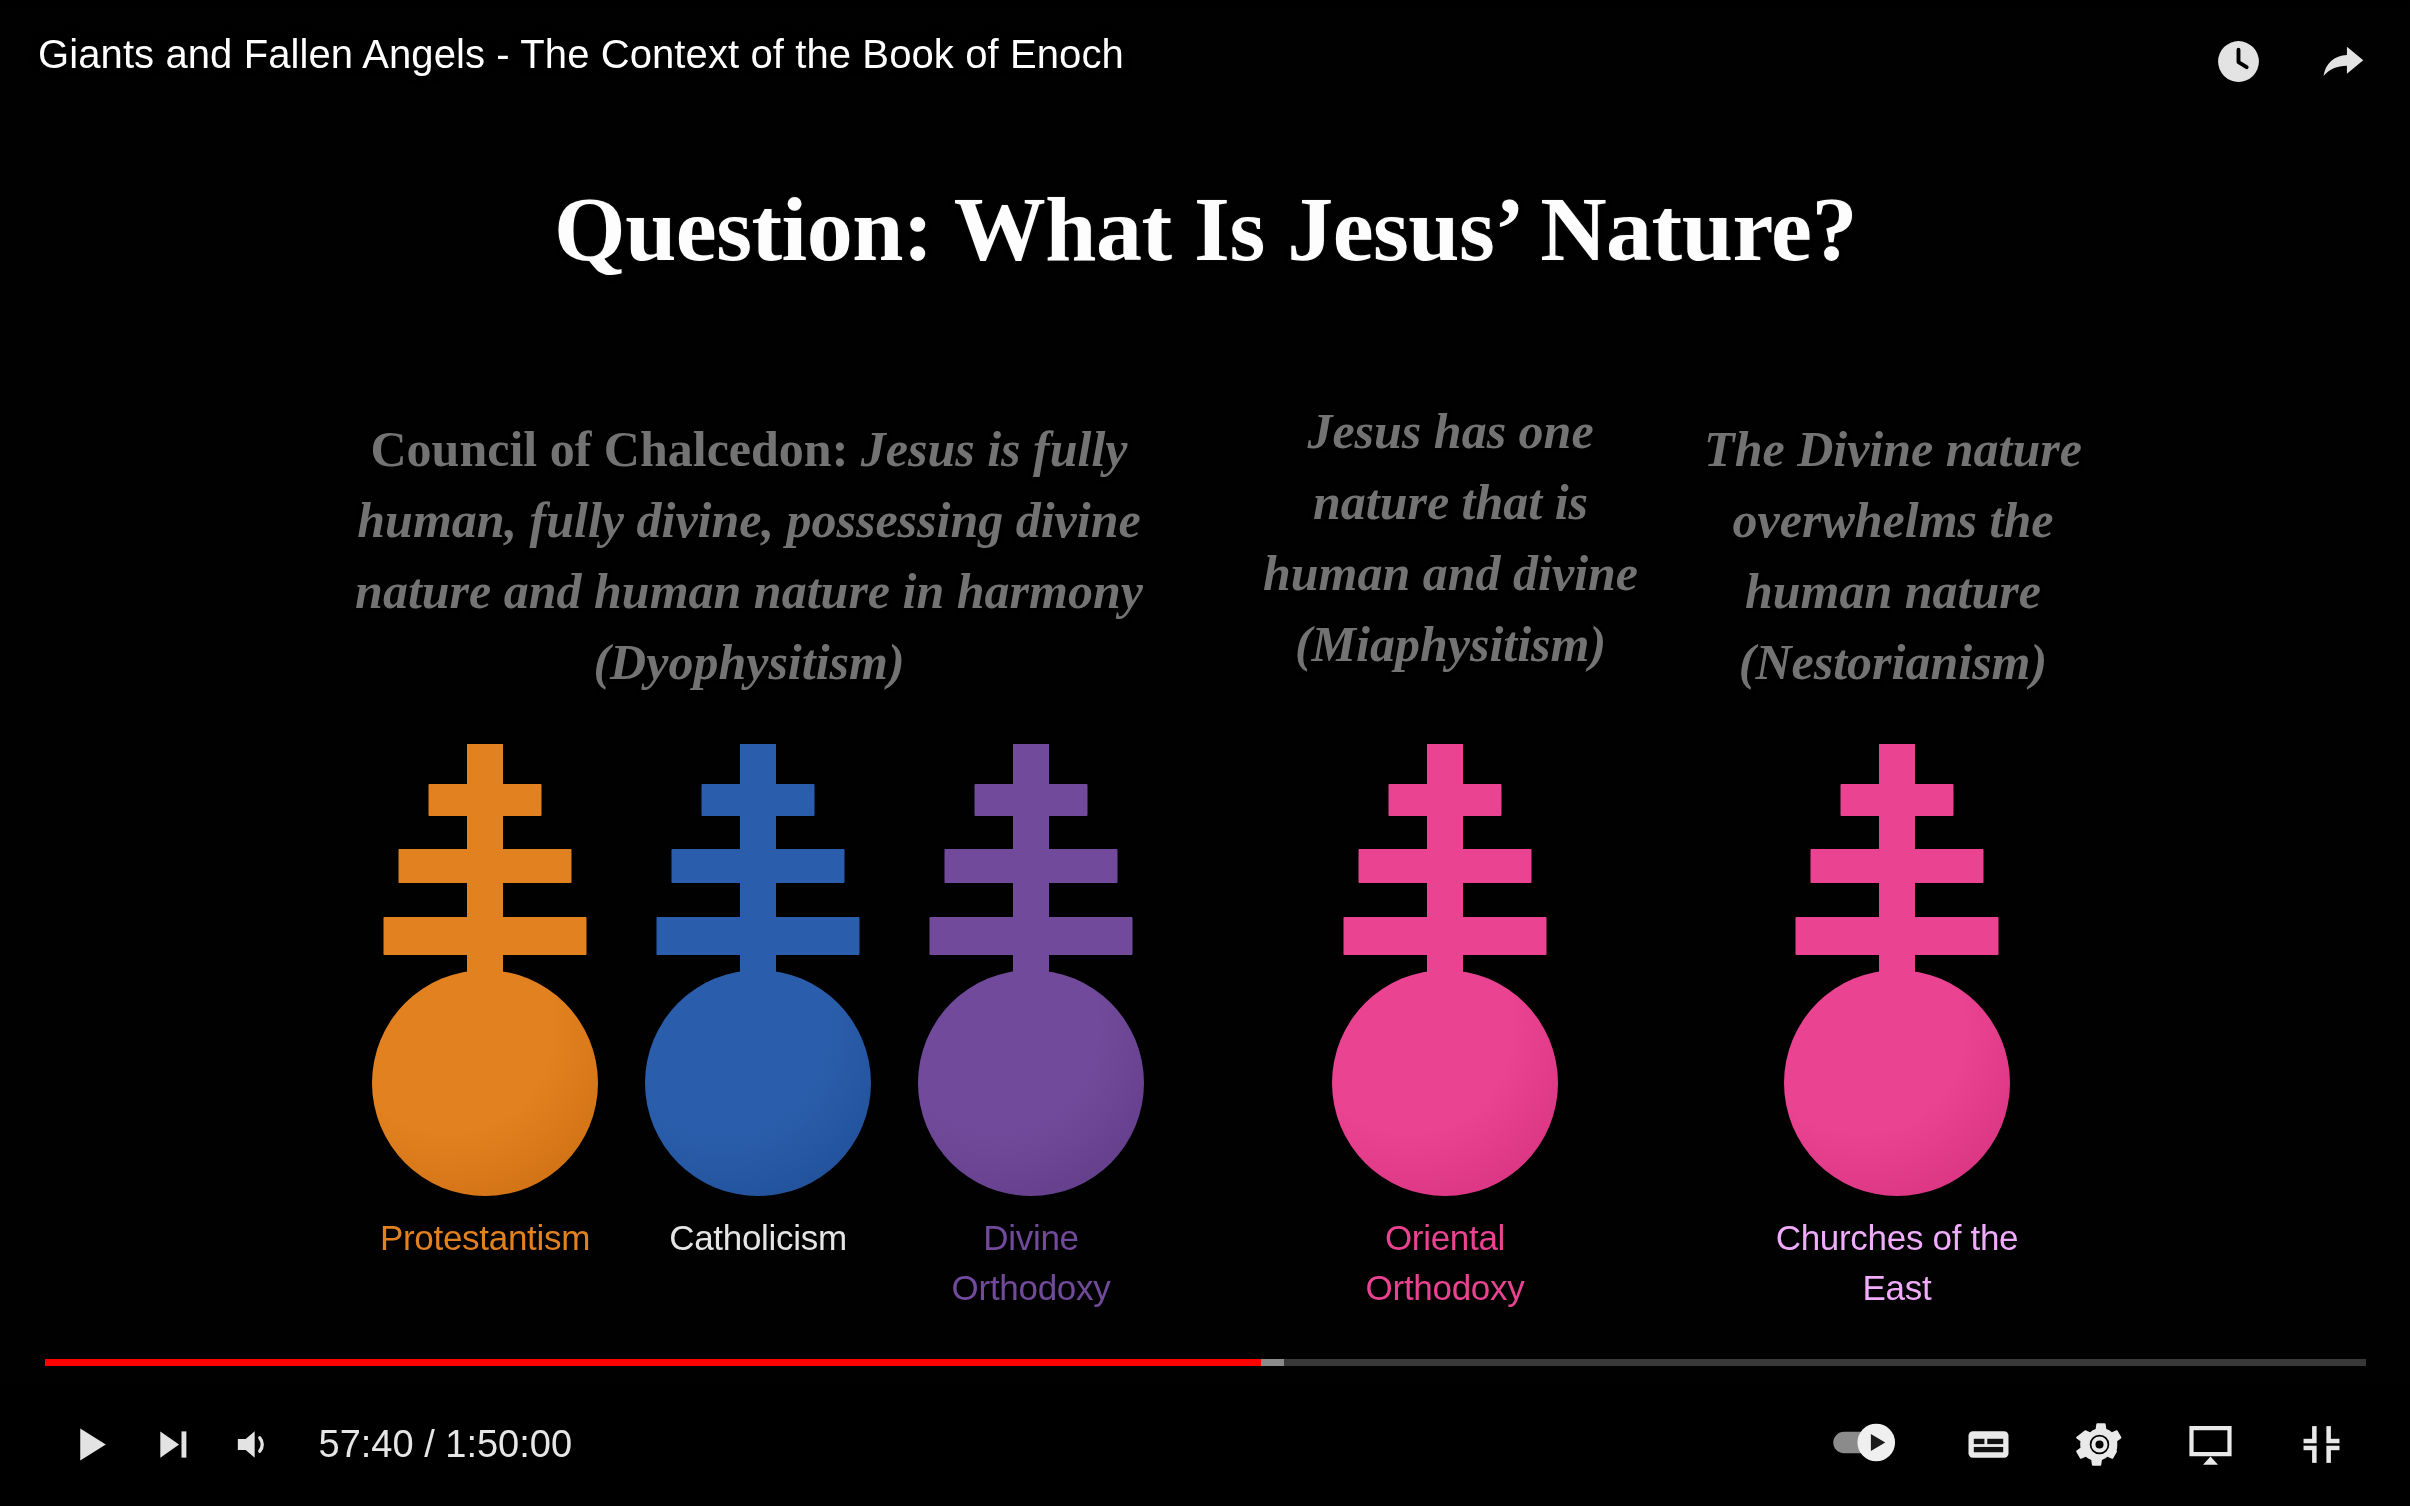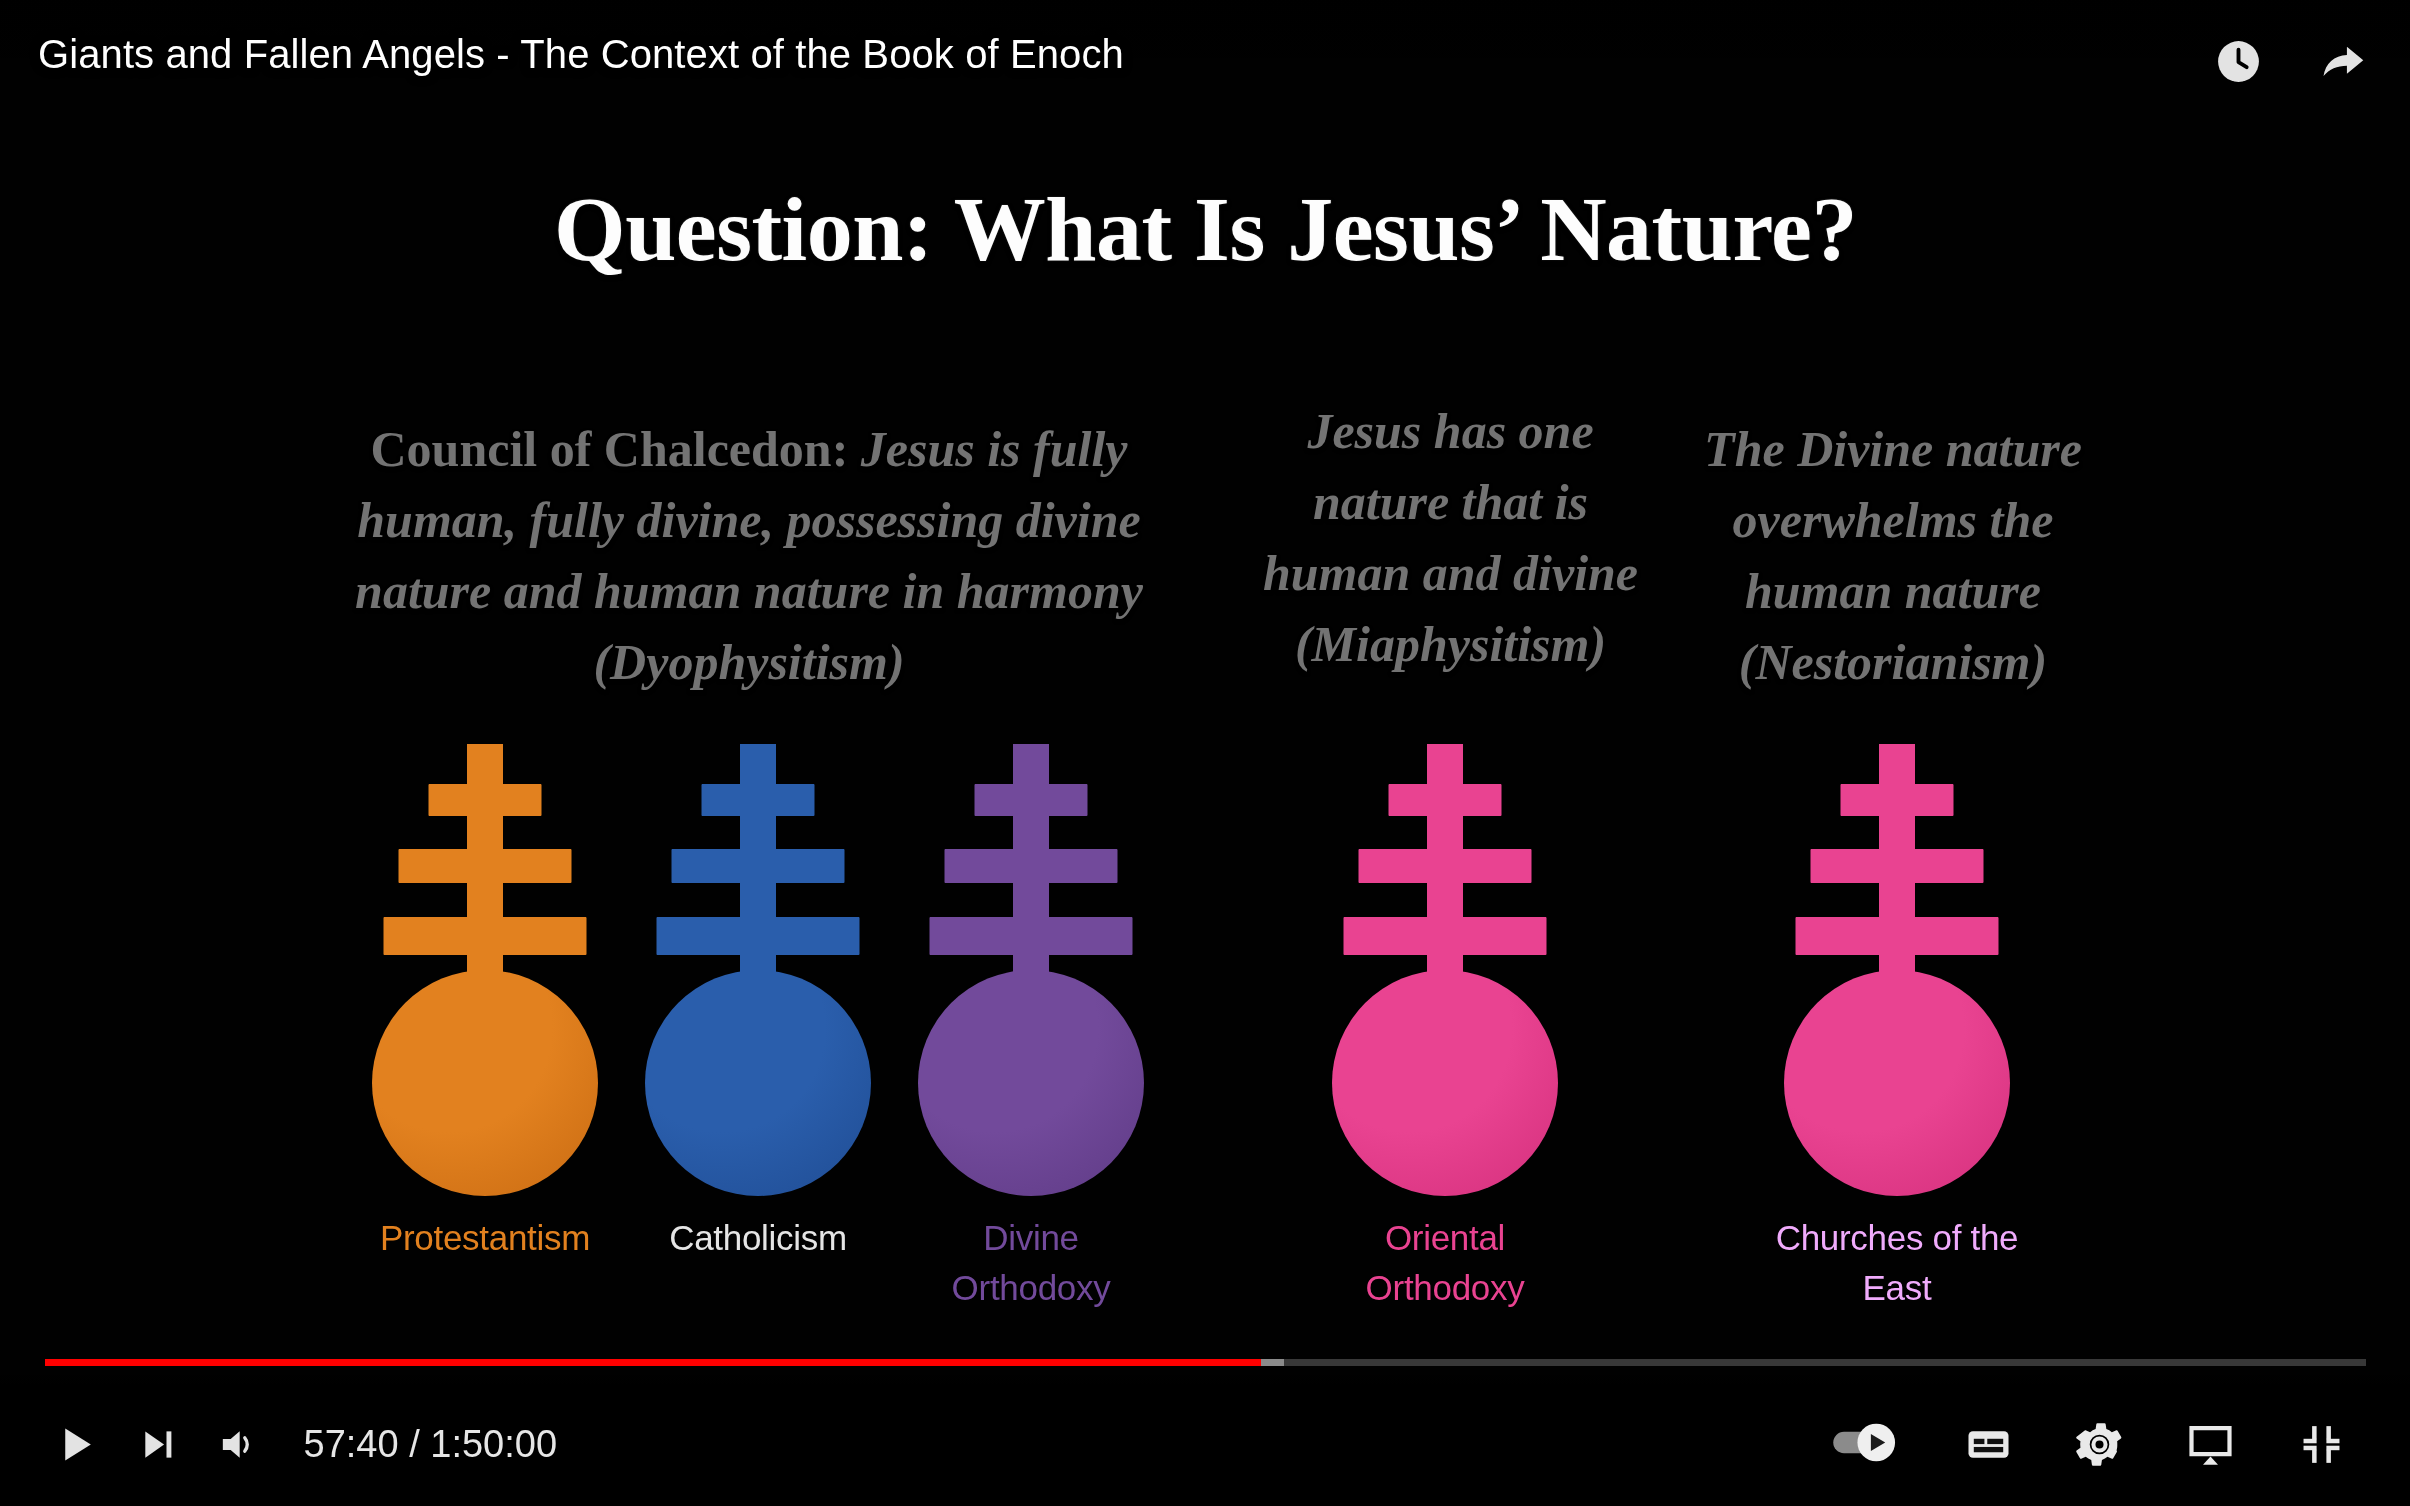--- a/index.html
+++ b/index.html
@@ -193,21 +193,21 @@
     background: #ff0000;
   }
   #controls-row {
     position: absolute;
     top: 53px;
     left: 0; right: 0;
     height: 104px;
     display: flex;
     align-items: center;
     justify-content: space-between;
-    padding: 0 40px 0 36px;
+    padding: 0 40px 0 51px;
     box-sizing: border-box;
   }
   .ctrl-left, .ctrl-right {
     display: flex;
     align-items: center;
   }
   .ctrl-left { gap: 0; }
   .ctrl-btn {
     width: 81px;
     height: 81px;

